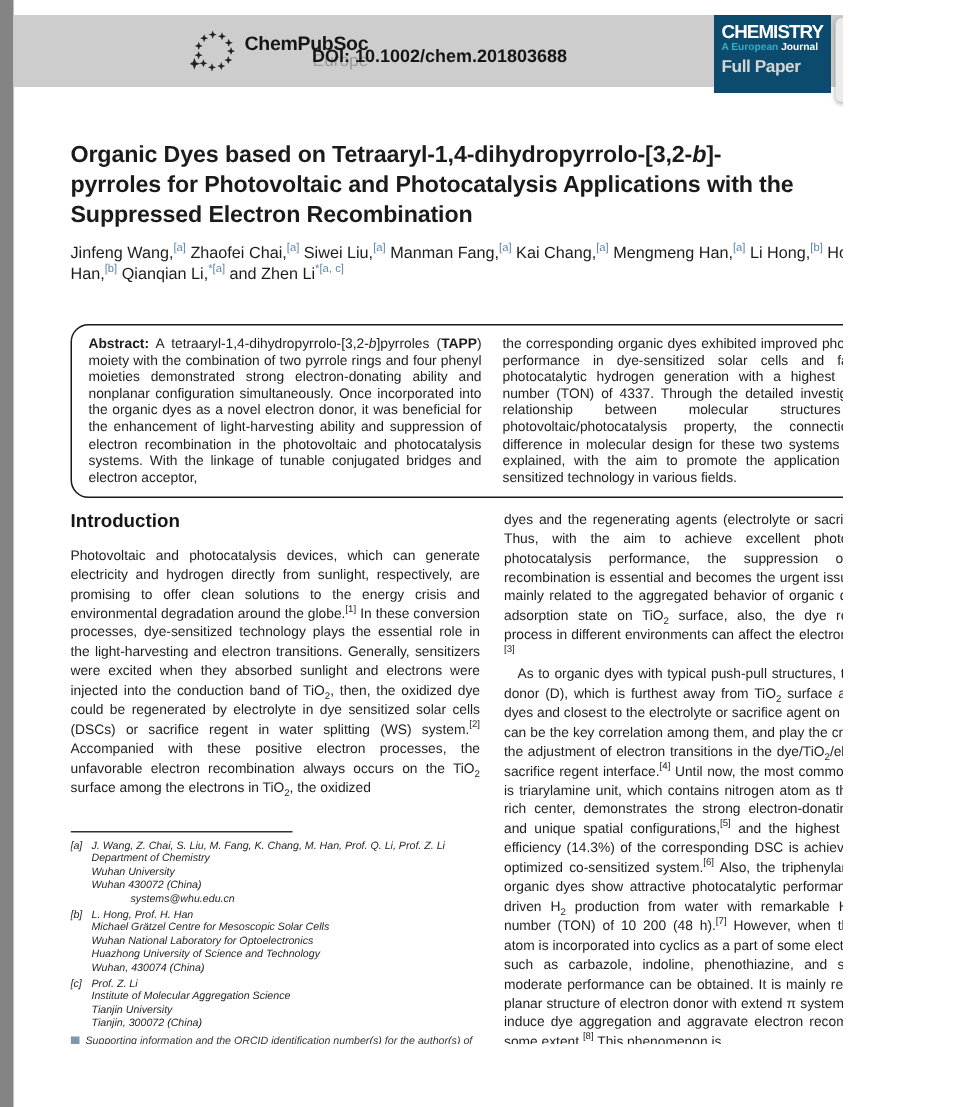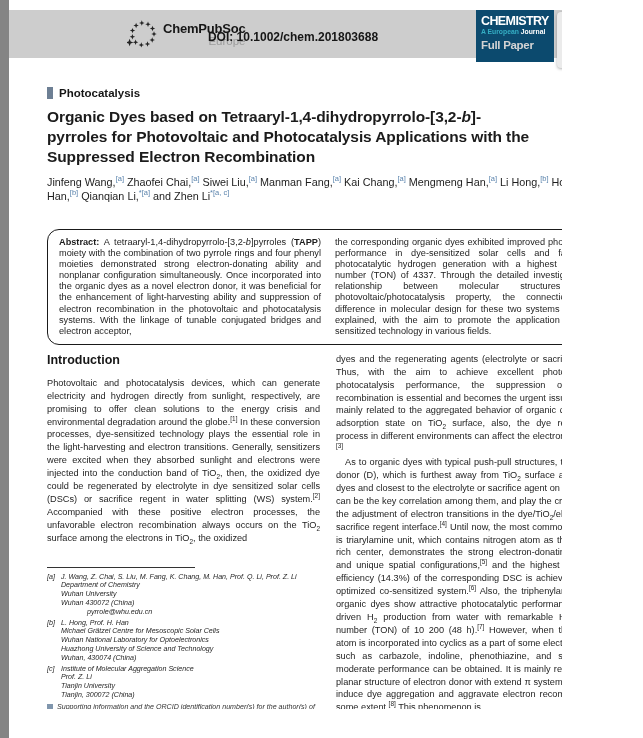--- a/index.html
+++ b/index.html
@@ -110,24 +110,20 @@
   <div class="badge">
     <div class="crossmark">
       <div class="crossmark-inner">
           <div class="crossmark-ribbon"></div>
         </div>
     </div>
     <div class="badge-label">Check for updates</div>
   </div>
 
   <div class="content">
-    <div class="tag-row">
-      <span class="tag-square"></span>
-      <span class="tag-label">Photocatalysis</span>
-    </div>
 
     <h1 class="title">Organic Dyes based on Tetraaryl-1,4-dihydropyrrolo-[3,2-<i>b</i>]-<br>pyrroles for Photovoltaic and Photocatalysis Applications with the<br>Suppressed Electron Recombination</h1>
 
     <div class="authors"><span class="author"><span>Jinfeng Wang,</span><sup>[a]</sup></span> <span class="author"><span>Zhaofei Chai,</span><sup>[a]</sup></span> <span class="author"><span>Siwei Liu,</span><sup>[a]</sup></span> <span class="author"><span>Manman Fang,</span><sup>[a]</sup></span> <span class="author"><span>Kai Chang,</span><sup>[a]</sup></span> <span class="author"><span>Mengmeng Han,</span><sup>[a]</sup></span> <span class="author"><span>Li Hong,</span><sup>[b]</sup></span> <span class="author"><span>Hongwei Han,</span><sup>[b]</sup></span> <span class="author"><span>Qianqian Li,</span><sup>*[a]</sup></span> <span class="author"><span>and Zhen Li</span><sup>*[a, c]</sup></span> </div>
 
     <div class="abstract-box">
       <div class="abs-col"><span class="abs-label">Abstract:</span> <span>A tetraaryl-1,4-dihydropyrrolo-[3,2-<i>b</i>]pyrroles (<b>TAPP</b>) moiety with the combination of two pyrrole rings and four phenyl moieties demonstrated strong electron-donating ability and nonplanar configuration simultaneously. Once incorporated into the organic dyes as a novel electron donor, it was beneficial for the enhancement of light-harvesting ability and suppression of electron recombination in the photovoltaic and photocatalysis systems. With the linkage of tunable conjugated bridges and electron acceptor,</span></div>
       <div class="abs-col"><span>the corresponding organic dyes exhibited improved photovoltaic performance in dye-sensitized solar cells and facilitated photocatalytic hydrogen generation with a highest turnover number (TON) of 4337. Through the detailed investigation of relationship between molecular structures and photovoltaic/photocatalysis property, the connection and difference in molecular design for these two systems are well explained, with the aim to promote the application of dye-sensitized technology in various fields.</span></div>
     </div>
 
@@ -138,38 +134,38 @@
         <div class="fn-block">
           <div class="fn-rule"></div>
           <div>
               <div class="fn">
                 <div class="fn-marker">[a]</div>
                 <div class="fn-body">
                   <div class="fn-line">J. Wang, Z. Chai, S. Liu, M. Fang, K. Chang, M. Han, Prof. Q. Li, Prof. Z. Li</div>
                   <div class="fn-line">Department of Chemistry</div>
                   <div class="fn-line">Wuhan University</div>
                   <div class="fn-line">Wuhan 430072 (China)</div>
-                  <div class="fn-line ind">pyrrole@whu.edu.cn</div>
+                  <div class="fn-line ind">systems@whu.edu.cn</div>
                 </div>
               </div>
               <div class="fn">
                 <div class="fn-marker">[b]</div>
                 <div class="fn-body">
                   <div class="fn-line">L. Hong, Prof. H. Han</div>
                   <div class="fn-line">Michael Grätzel Centre for Mesoscopic Solar Cells</div>
                   <div class="fn-line">Wuhan National Laboratory for Optoelectronics</div>
                   <div class="fn-line">Huazhong University of Science and Technology</div>
                   <div class="fn-line">Wuhan, 430074 (China)</div>
                 </div>
               </div>
               <div class="fn">
                 <div class="fn-marker">[c]</div>
                 <div class="fn-body">
+                  <div class="fn-line">Prof. Z. Li</div>
                   <div class="fn-line">Institute of Molecular Aggregation Science</div>
-                  <div class="fn-line">Prof. Z. Li</div>
                   <div class="fn-line">Tianjin University</div>
                   <div class="fn-line">Tianjin, 300072 (China)</div>
                 </div>
               </div>
             </div>
           <div class="support-note">
             <span class="support-icon"></span>
             <span class="support-text">Supporting information and the ORCID identification number(s) for the author(s) of this article can be found under:</span>
           </div>
         </div>

